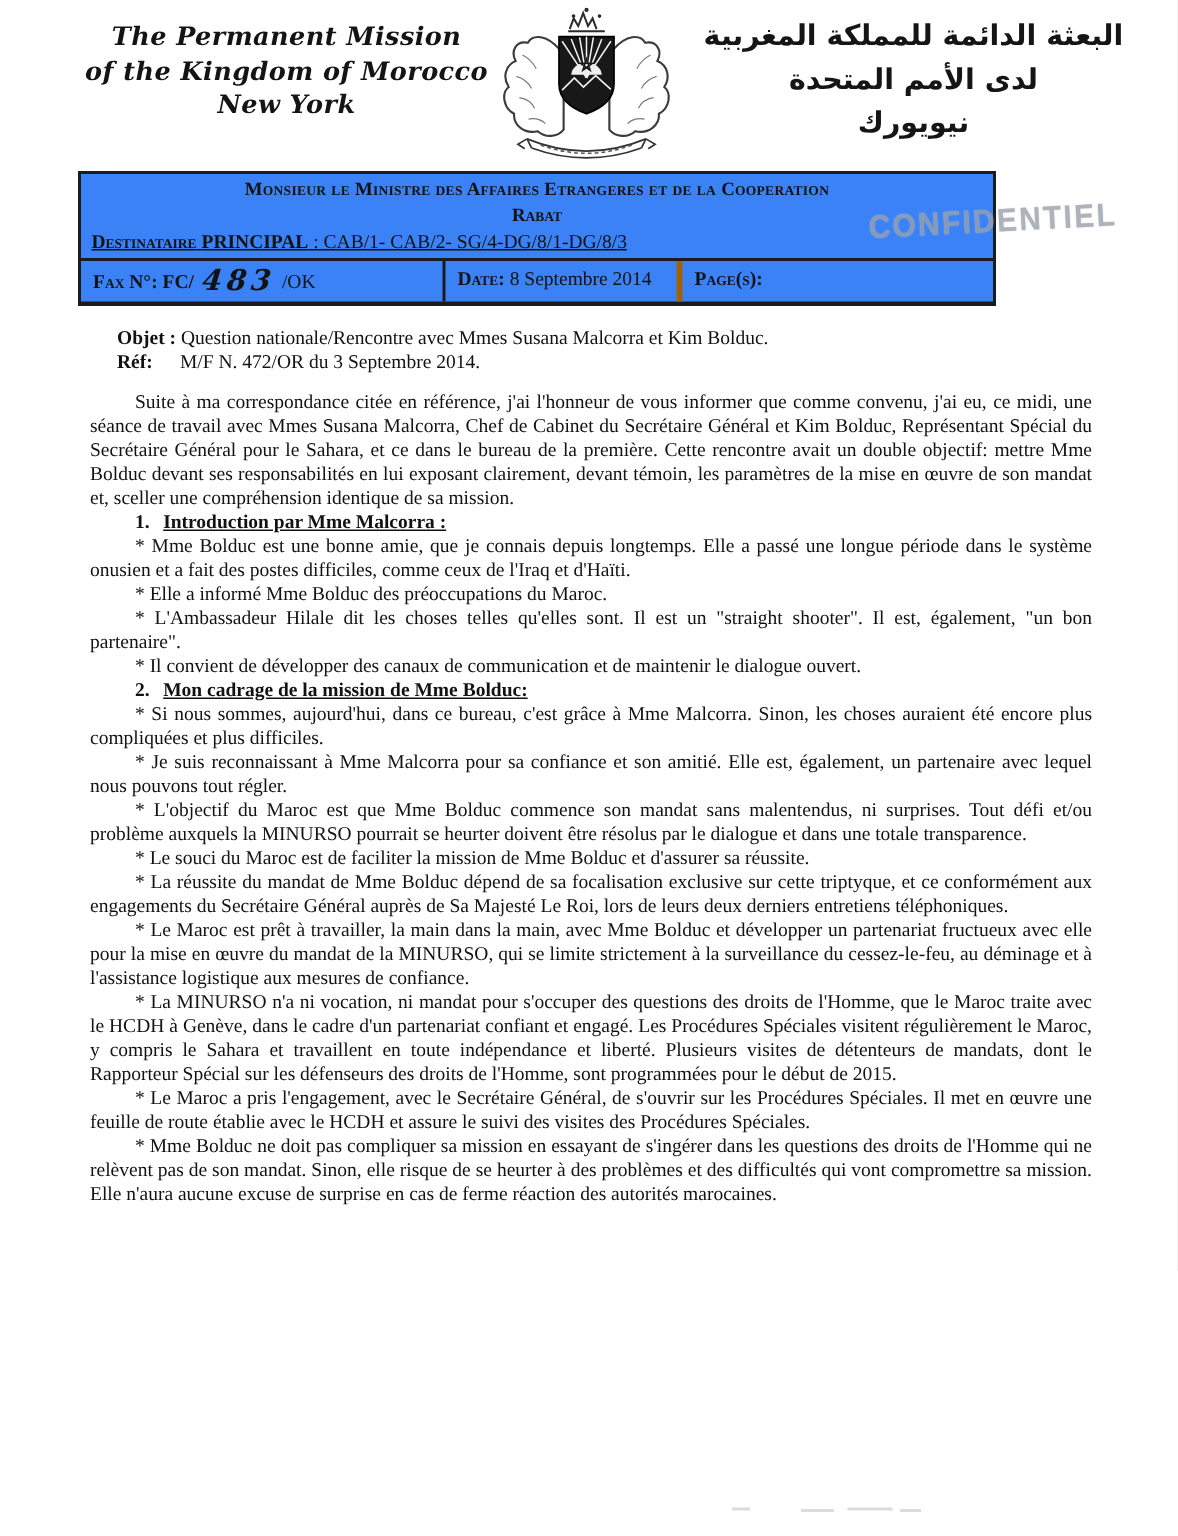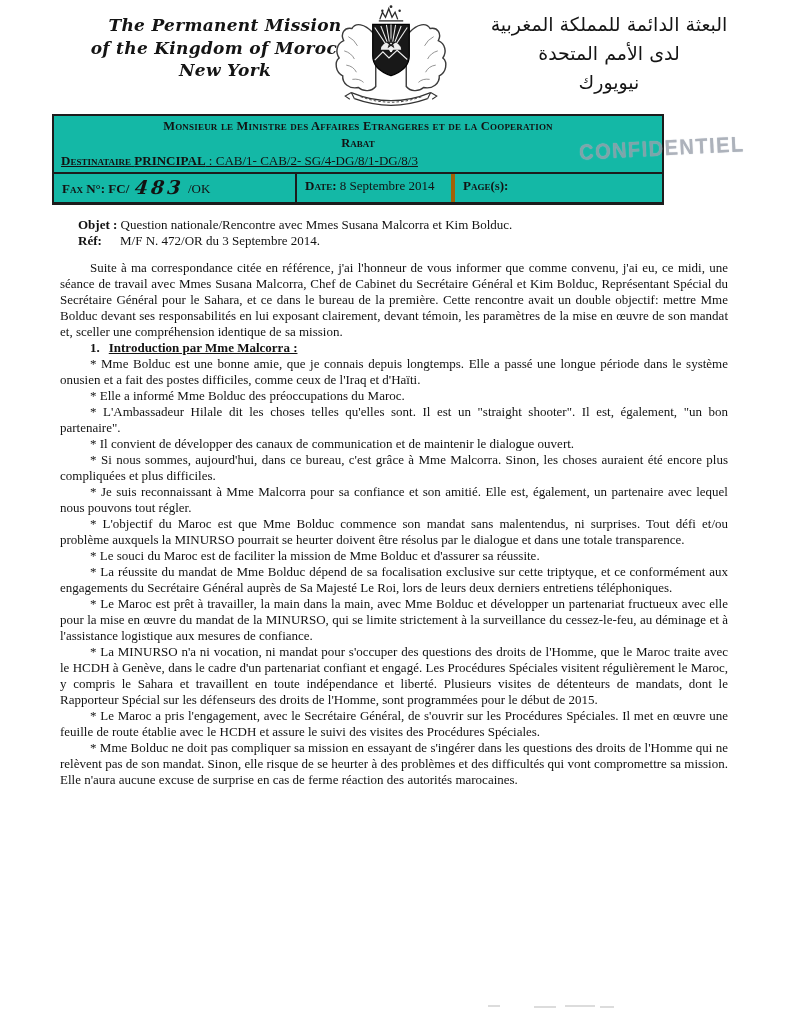--- a/index.html
+++ b/index.html
@@ -7,35 +7,35 @@
     position:relative; width:785px; height:1024px; margin:0 auto;
     background:#ffffff; overflow:hidden;
     font-family:"Liberation Serif", serif; color:#121212;
   }
 
   
   .mission-en {
     position:absolute; left:52px; top:14px; width:278px;
     text-align:center; font-family:"DejaVu Serif", serif;
     font-style:italic; font-weight:bold; font-size:17px; line-height:22.5px;
-    letter-spacing:.3px; color:#141414;margin-left:34px;
+    letter-spacing:.3px; color:#141414;
   }
   .emblem { position:absolute; left:330px; top:2px; width:122px; height:112px; }
   .mission-ar {
     position:absolute; left:468px; top:10px; width:282px;
     direction:rtl; text-align:center;
-    font-family:"DejaVu Sans", sans-serif; font-weight:normal;
+    font-family:"DejaVu Sans", sans-serif; font-weight:bold;
     font-size:19px; line-height:29px; color:#151515;
   }
 
   
   .fax-table {
     position:absolute; left:52px; top:114px; width:612px;
     border:2px solid #1c1c1c; border-bottom-width:3px;
-    box-sizing:border-box; background:#14b8a6;
+    box-sizing:border-box; background:#3b82f6;
   }
   .fax-top { border-bottom:2px solid #1c1c1c; padding:3px 7px 3px; }
   .recipient {
     text-align:center; font-variant:small-caps; font-weight:bold;
     font-size:12.5px; line-height:15px; letter-spacing:.2px;
   }
   .city {
     text-align:center; font-variant:small-caps; font-weight:bold;
     font-size:12.5px; line-height:15px; margin-top:2px;
   }
@@ -168,20 +168,21 @@
 
     <p class="para indent gap-top">Suite à ma correspondance citée en référence, j'ai l'honneur de vous informer que comme convenu, j'ai eu, ce midi, une séance de travail avec Mmes Susana Malcorra, Chef de Cabinet du Secrétaire Général et Kim Bolduc, Représentant Spécial du Secrétaire Général pour le Sahara, et ce dans le bureau de la première. Cette rencontre avait un double objectif: mettre Mme Bolduc devant ses responsabilités en lui exposant clairement, devant témoin, les paramètres de la mise en œuvre de son mandat et, sceller une compréhension identique de sa mission.</p>
 
     <div class="heading"><span class="hnum">1.</span><span class="htext">Introduction par Mme Malcorra :</span></div>
 
     <p class="para indent">* Mme Bolduc est une bonne amie, que je connais depuis longtemps. Elle a passé une longue période dans le système onusien et a fait des postes difficiles, comme ceux de l'Iraq et d'Haïti.</p>
     <p class="para indent">* Elle a informé Mme Bolduc des préoccupations du Maroc.</p>
     <p class="para indent">* L'Ambassadeur Hilale dit les choses telles qu'elles sont. Il est un "straight shooter". Il est, également, "un bon partenaire".</p>
     <p class="para indent">* Il convient de développer des canaux de communication et de maintenir le dialogue ouvert.</p>
 
+    <div class="heading"><span class="hnum">2.</span><span class="htext">Mon cadrage de la mission de Mme Bolduc:</span></div>
 
     <p class="para indent">* Si nous sommes, aujourd'hui, dans ce bureau, c'est grâce à Mme Malcorra. Sinon, les choses auraient été encore plus compliquées et plus difficiles.</p>
     <p class="para indent">* Je suis reconnaissant à Mme Malcorra pour sa confiance et son amitié. Elle est, également, un partenaire avec lequel nous pouvons tout régler.</p>
     <p class="para indent">* L'objectif du Maroc est que Mme Bolduc commence son mandat sans malentendus, ni surprises. Tout défi et/ou problème auxquels la MINURSO pourrait se heurter doivent être résolus par le dialogue et dans une totale transparence.</p>
     <p class="para indent">* Le souci du Maroc est de faciliter la mission de Mme Bolduc et d'assurer sa réussite.</p>
     <p class="para indent">* La réussite du mandat de Mme Bolduc dépend de sa focalisation exclusive sur cette triptyque, et ce conformément aux engagements du Secrétaire Général auprès de Sa Majesté Le Roi, lors de leurs deux derniers entretiens téléphoniques.</p>
     <p class="para indent">* Le Maroc est prêt à travailler, la main dans la main, avec Mme Bolduc et développer un partenariat fructueux avec elle pour la mise en œuvre du mandat de la MINURSO, qui se limite strictement à la surveillance du cessez-le-feu, au déminage et à l'assistance logistique aux mesures de confiance.</p>
     <p class="para indent">* La MINURSO n'a ni vocation, ni mandat pour s'occuper des questions des droits de l'Homme, que le Maroc traite avec le HCDH à Genève, dans le cadre d'un partenariat confiant et engagé. Les Procédures Spéciales visitent régulièrement le Maroc, y compris le Sahara et travaillent en toute indépendance et liberté. Plusieurs visites de détenteurs de mandats, dont le Rapporteur Spécial sur les défenseurs des droits de l'Homme, sont programmées pour le début de 2015.</p>
     <p class="para indent">* Le Maroc a pris l'engagement, avec le Secrétaire Général, de s'ouvrir sur les Procédures Spéciales. Il met en œuvre une feuille de route établie avec le HCDH et assure le suivi des visites des Procédures Spéciales.</p>
     <p class="para indent">* Mme Bolduc ne doit pas compliquer sa mission en essayant de s'ingérer dans les questions des droits de l'Homme qui ne relèvent pas de son mandat. Sinon, elle risque de se heurter à des problèmes et des difficultés qui vont compromettre sa mission. Elle n'aura aucune excuse de surprise en cas de ferme réaction des autorités marocaines.</p>

